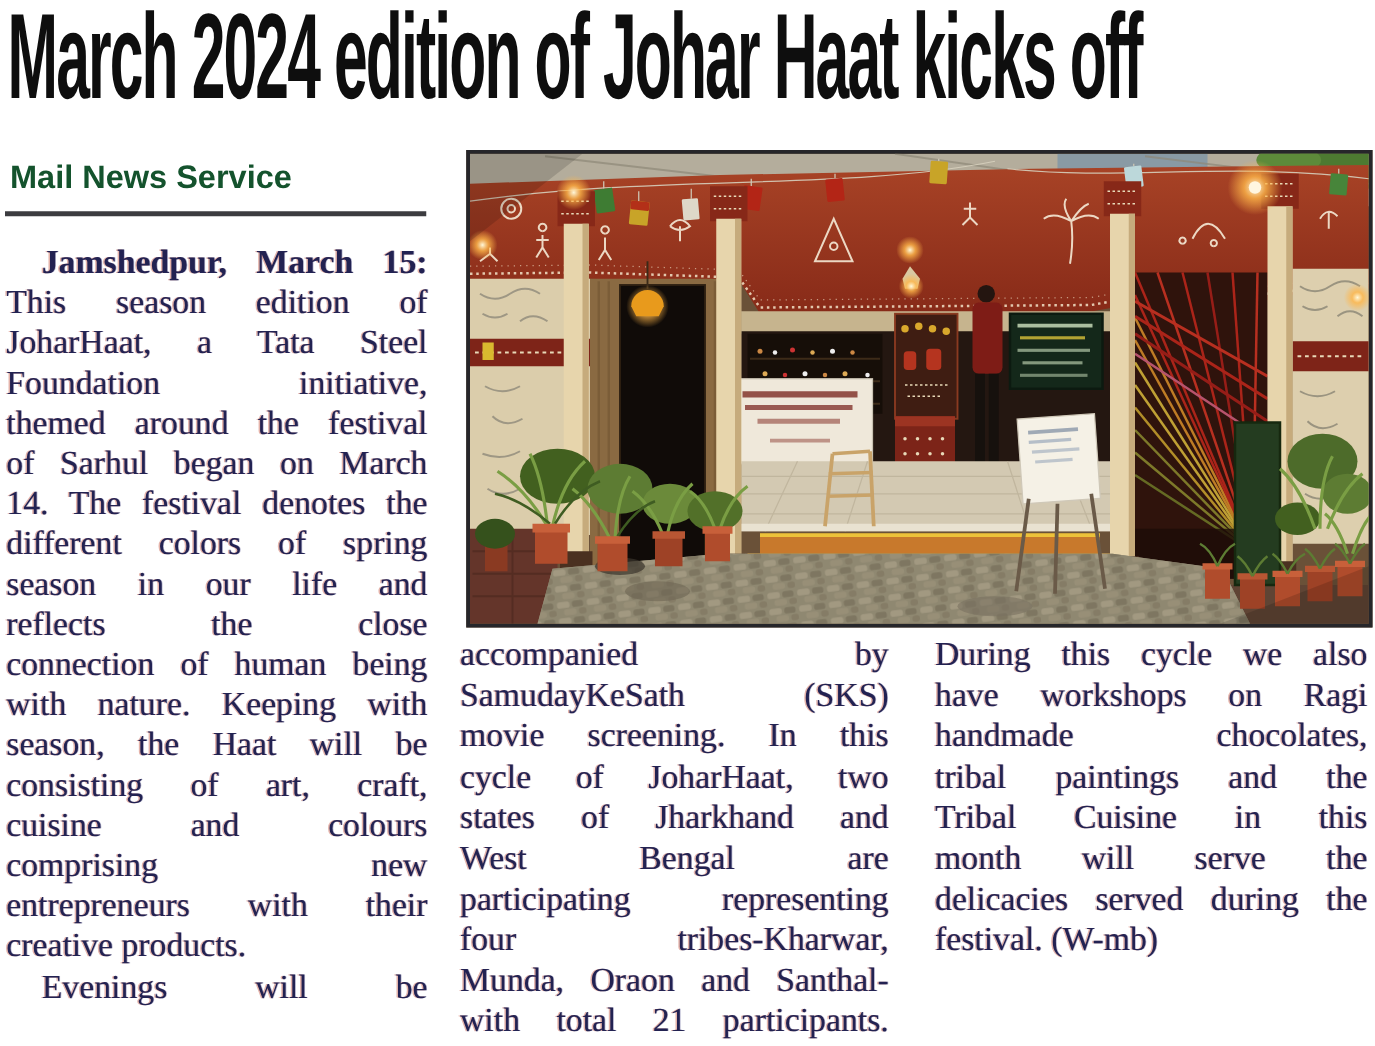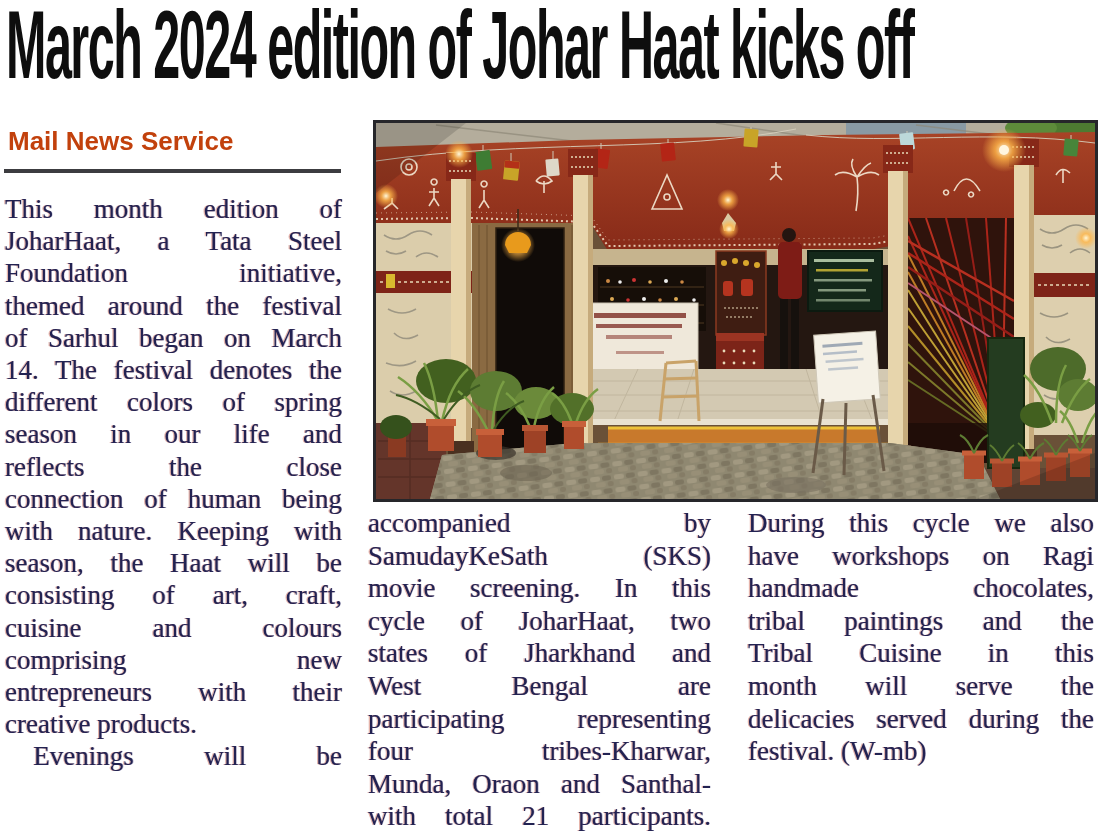--- a/index.html
+++ b/index.html
@@ -10,21 +10,21 @@
   .headline {
     position:absolute; left:6px; top:-6px;
     font-family:"Liberation Sans", sans-serif; font-weight:bold;
     font-size:97px; line-height:1.05; letter-spacing:-3px;
     transform:scaleX(0.50); transform-origin:left top;
     white-space:nowrap; color:#0e0e0e;
   }
   .byline {
     position:absolute; left:8px; top:126px;
     font-family:"Liberation Sans", sans-serif; font-weight:bold;
-    font-size:26px; color:#c2410c; letter-spacing:0px;
+    font-size:26px; color:#14532d; letter-spacing:0px;
   }
   .byline-rule {
     position:absolute; left:4px; top:169px; width:337px; height:4px;
     background:#3c3c40;
   }
   .col {
     position:absolute; font-size:27px; line-height:32.2px; color:#222252;
     text-shadow:-1.2px 0 0 rgba(187,64,42,.40), .6px 0 0 rgba(36,36,110,.35);
   }
   .col1 { left:5px;   top:193px; width:337px; }
@@ -42,21 +42,22 @@
 </style>
 </head>
 <body>
 
 <div class="headline">March 2024 edition of Johar Haat kicks off</div>
 
 <div class="byline">Mail News Service</div>
 <div class="byline-rule"></div>
 
 <div class="col col1">
-    <div class="line">This month edition of</div>
+    <div class="line bold indent">Jamshedpur, March 15:</div>
+    <div class="line">This season edition of</div>
     <div class="line">JoharHaat, a Tata Steel</div>
     <div class="line">Foundation initiative,</div>
     <div class="line">themed around the festival</div>
     <div class="line">of Sarhul began on March</div>
     <div class="line">14. The festival denotes the</div>
     <div class="line">different colors of spring</div>
     <div class="line">season in our life and</div>
     <div class="line">reflects the close</div>
     <div class="line">connection of human being</div>
     <div class="line">with nature. Keeping with</div>

